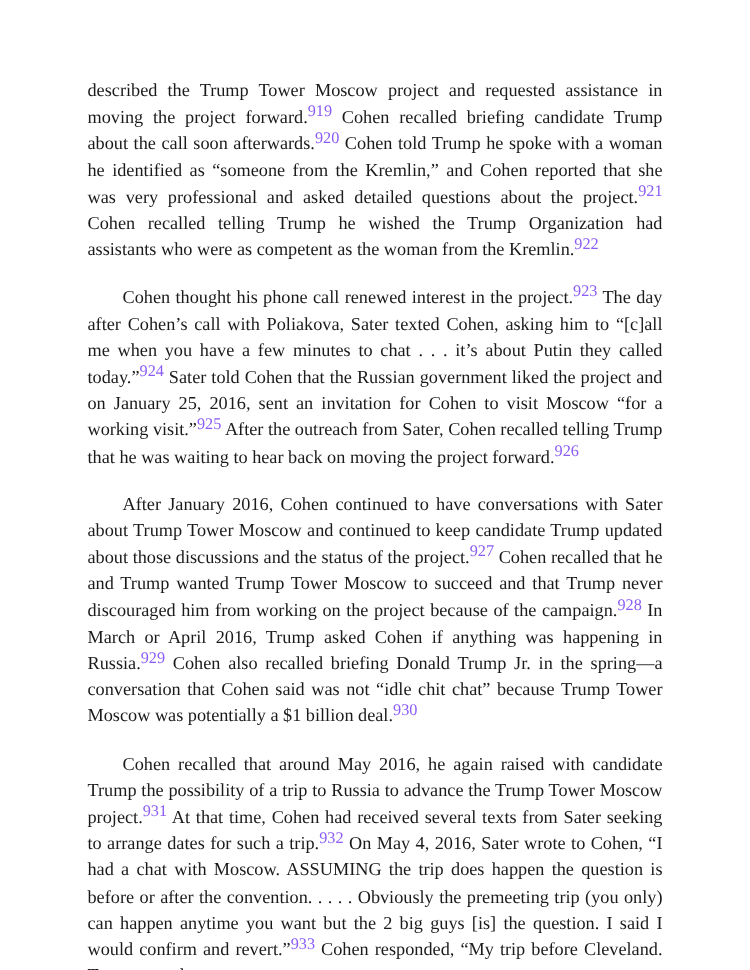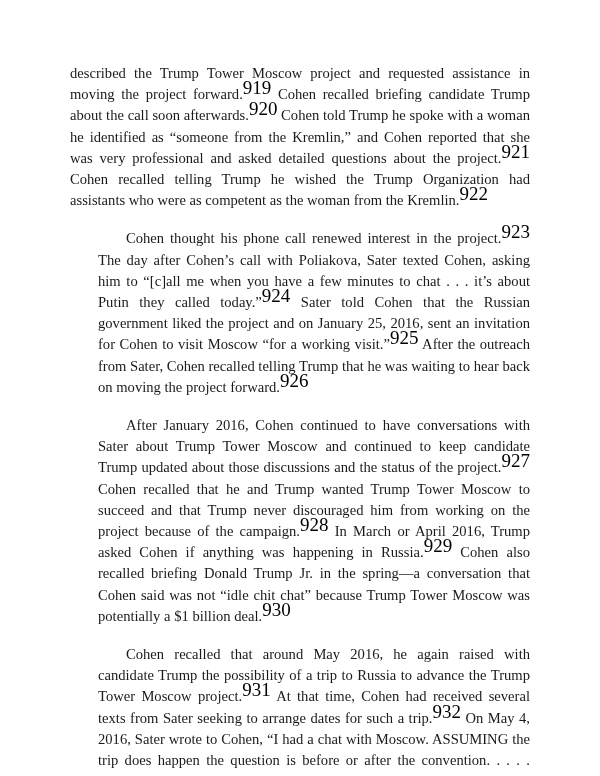--- a/index.html
+++ b/index.html
@@ -8,24 +8,24 @@
       position: absolute;
       left: 70px;
       top: 63px;
       width: 460px;
       font-family: "Liberation Serif", serif;
       font-size: 14.6px;
       color: #1a1a1a;
       text-align: justify;
     }
     .para { margin: 0 0 17px 0; line-height: 21.2px; }
-    .para.indent { text-indent: 28px; margin-left: 28px; }
+    .para.indent { text-indent: 28px; }
     .fn {
-      color: #000000;
-      font-size: 19px;
+      color: #8b5cf6;
+      font-size: 13px;
       vertical-align: 5px;
       line-height: 0;
     }
   </style>
 </head>
 <body>
 
 <div class="page">
   <p class="para"><span>described the Trump Tower Moscow project and requested assistance in moving the project forward.</span><span class="fn">919</span><span> Cohen recalled briefing candidate Trump about the call soon afterwards.</span><span class="fn">920</span><span> Cohen told Trump he spoke with a woman he identified as “someone from the Kremlin,” and Cohen reported that she was very professional and asked detailed questions about the project.</span><span class="fn">921</span><span> Cohen recalled telling Trump he wished the Trump Organization had assistants who were as competent as the woman from the Kremlin.</span><span class="fn">922</span></p>
   <p class="para indent"><span>Cohen thought his phone call renewed interest in the project.</span><span class="fn">923</span><span> The day after Cohen’s call with Poliakova, Sater texted Cohen, asking him to “[c]all me when you have a few minutes to chat . . . it’s about Putin they called today.”</span><span class="fn">924</span><span> Sater told Cohen that the Russian government liked the project and on January 25, 2016, sent an invitation for Cohen to visit Moscow “for a working visit.”</span><span class="fn">925</span><span> After the outreach from Sater, Cohen recalled telling Trump that he was waiting to hear back on moving the project forward.</span><span class="fn">926</span></p>

